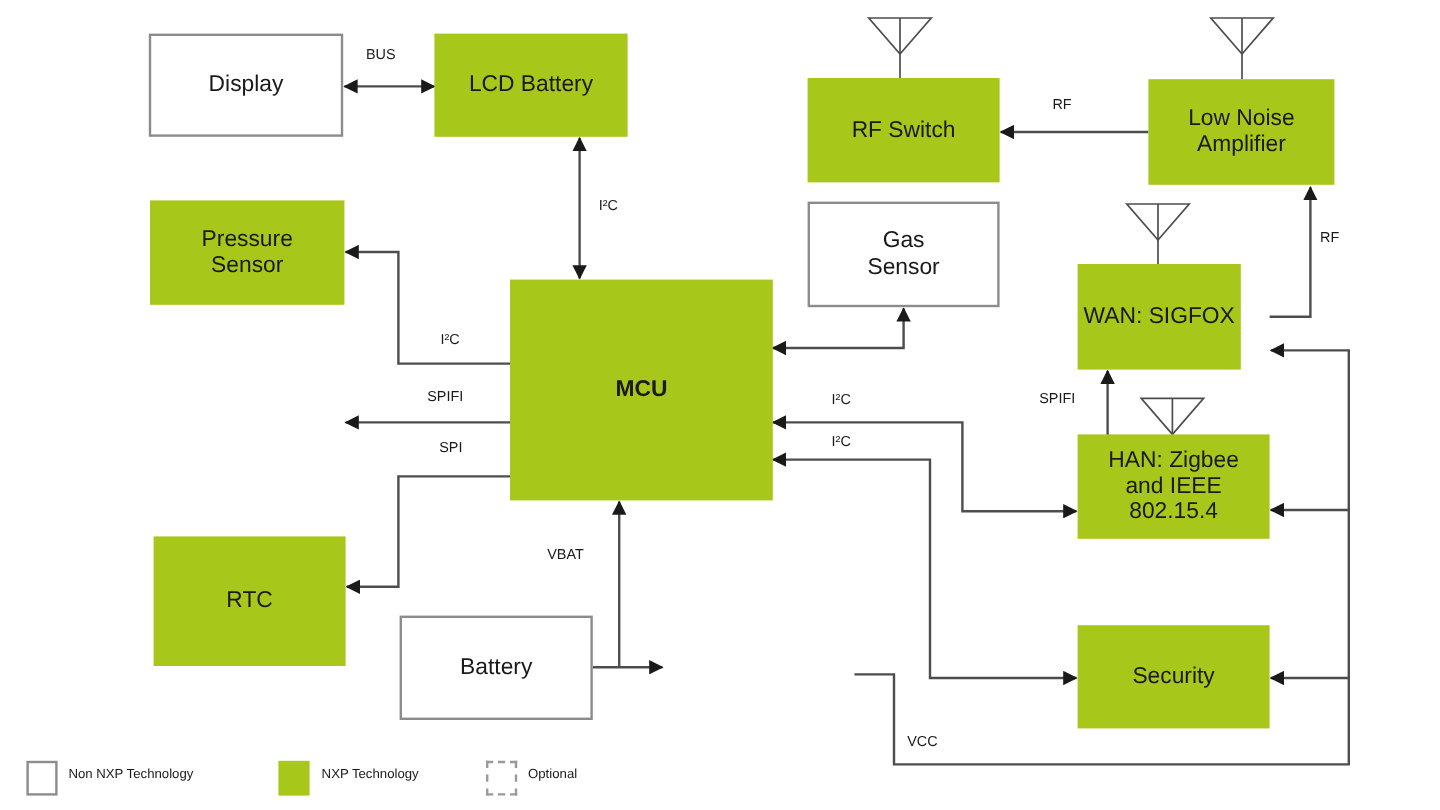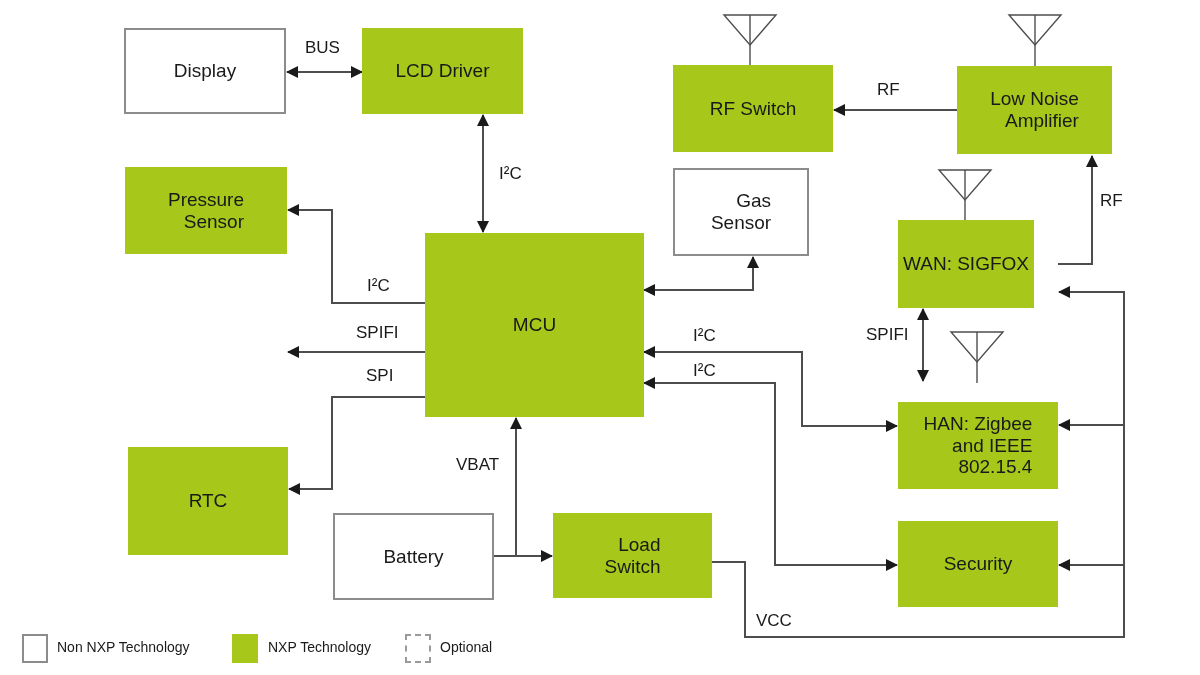--- a/index.html
+++ b/index.html
@@ -16,37 +16,37 @@
     color:var(--text);
   }
   svg.wires{position:absolute;left:0;top:0;z-index:1;}
   svg.wires polyline, svg.wires line, svg.wires polygon{
     stroke:var(--line);stroke-width:2;fill:none;
   }
   svg.wires .antenna line, svg.wires .antenna polygon{stroke-width:1.4;}
   .block{
     position:absolute;z-index:2;
     display:flex;align-items:center;justify-content:center;
-    box-sizing:border-box;text-align:right;
+    box-sizing:border-box;text-align:center;
   }
   .block .block-label{
     white-space:pre-line;font-size:19px;line-height:1.15;color:var(--text);
   }
   .nxp{background:var(--nxp-green);}
   .non-nxp{background:#ffffff;border:2px solid var(--non-nxp-border);}
-  .mcu-label{font-weight:normal;font-size:26px;}
+  .mcu-label{font-weight:bold;font-size:26px;}
   .wire-label{
-    position:absolute;z-index:3;font-size:17px;color:var(--text);
+    position:absolute;z-index:3;font-size:12px;color:var(--text);
     white-space:nowrap;
   }
   .legend-swatch{position:absolute;z-index:2;box-sizing:border-box;width:26px;height:29px;}
   .legend-swatch.white{background:#fff;border:2px solid var(--non-nxp-border);}
   .legend-swatch.green{background:var(--nxp-green);}
   .legend-swatch.dashed{background:#fff;border:2px dashed #9a9a9a;}
-  .legend-label{position:absolute;z-index:2;font-size:14px;color:var(--text);white-space:nowrap;}
+  .legend-label{position:absolute;z-index:2;font-size:11px;color:var(--text);white-space:nowrap;}
 </style>
 </head>
 <body>
 
 <div id="stage">
 
   <svg class="wires" width="1200" height="675" viewBox="0 0 1200 675">
     <defs>
       <marker id="arr" viewBox="0 0 12 12" refX="11" refY="6" markerWidth="12" markerHeight="12" markerUnits="userSpaceOnUse" orient="auto-start-reverse">
         <path d="M0,0 L12,6 L0,12 z" fill="#1a1a1a" stroke="none"></path>
@@ -100,60 +100,56 @@
     <g class="antenna">
       <line x1="977" y1="332" x2="977" y2="383"></line>
       <polygon points="951,332 1003,332 977,362"></polygon>
     </g>
   </svg>
 
   <div class="block non-nxp" style="left:124px;top:28px;width:162px;height:86px">
     <span class="block-label">Display</span>
   </div>
   <div class="block nxp" style="left:362px;top:28px;width:161px;height:86px">
-    <span class="block-label">LCD Driver</span>
+    <span class="block-label">LCD Battery</span>
   </div>
   <div class="block nxp" style="left:125px;top:167px;width:162px;height:87px">
     <span class="block-label">Pressure
 Sensor</span>
   </div>
   <div class="block nxp" style="left:128px;top:447px;width:160px;height:108px">
     <span class="block-label">RTC</span>
   </div>
   <div class="block nxp" style="left:425px;top:233px;width:219px;height:184px">
     <span class="block-label mcu-label">MCU</span>
   </div>
-  <div class="block non-nxp" style="left:673px;top:168px;width:136px;height:88px">
+  <div class="block non-nxp" style="left:673px;top:168px;width:160px;height:88px">
     <span class="block-label">Gas
 Sensor</span>
   </div>
   <div class="block nxp" style="left:957px;top:66px;width:155px;height:88px">
     <span class="block-label">Low Noise
 Amplifier</span>
   </div>
   <div class="block nxp" style="left:673px;top:65px;width:160px;height:87px">
     <span class="block-label">RF Switch</span>
   </div>
   <div class="block nxp" style="left:898px;top:220px;width:136px;height:88px">
     <span class="block-label">WAN: SIGFOX</span>
   </div>
-  <div class="block nxp" style="left:898px;top:402px;width:160px;height:87px">
+  <div class="block nxp" style="left:898px;top:362px;width:160px;height:87px">
     <span class="block-label">HAN: Zigbee
 and IEEE
 802.15.4</span>
   </div>
   <div class="block non-nxp" style="left:333px;top:513px;width:161px;height:87px">
     <span class="block-label">Battery</span>
   </div>
   <div class="block nxp" style="left:898px;top:521px;width:160px;height:86px">
     <span class="block-label">Security</span>
-  </div>
-  <div class="block nxp" style="left:553px;top:513px;width:159px;height:85px">
-    <span class="block-label">Load
-Switch</span>
   </div>
 
   <div class="wire-label" style="left:305px;top:38px">BUS</div>
   <div class="wire-label" style="left:499px;top:164px">I²C</div>
   <div class="wire-label" style="left:367px;top:276px">I²C</div>
   <div class="wire-label" style="left:356px;top:323px">SPIFI</div>
   <div class="wire-label" style="left:366px;top:366px">SPI</div>
   <div class="wire-label" style="left:693px;top:326px">I²C</div>
   <div class="wire-label" style="left:693px;top:361px">I²C</div>
   <div class="wire-label" style="left:866px;top:325px">SPIFI</div>

